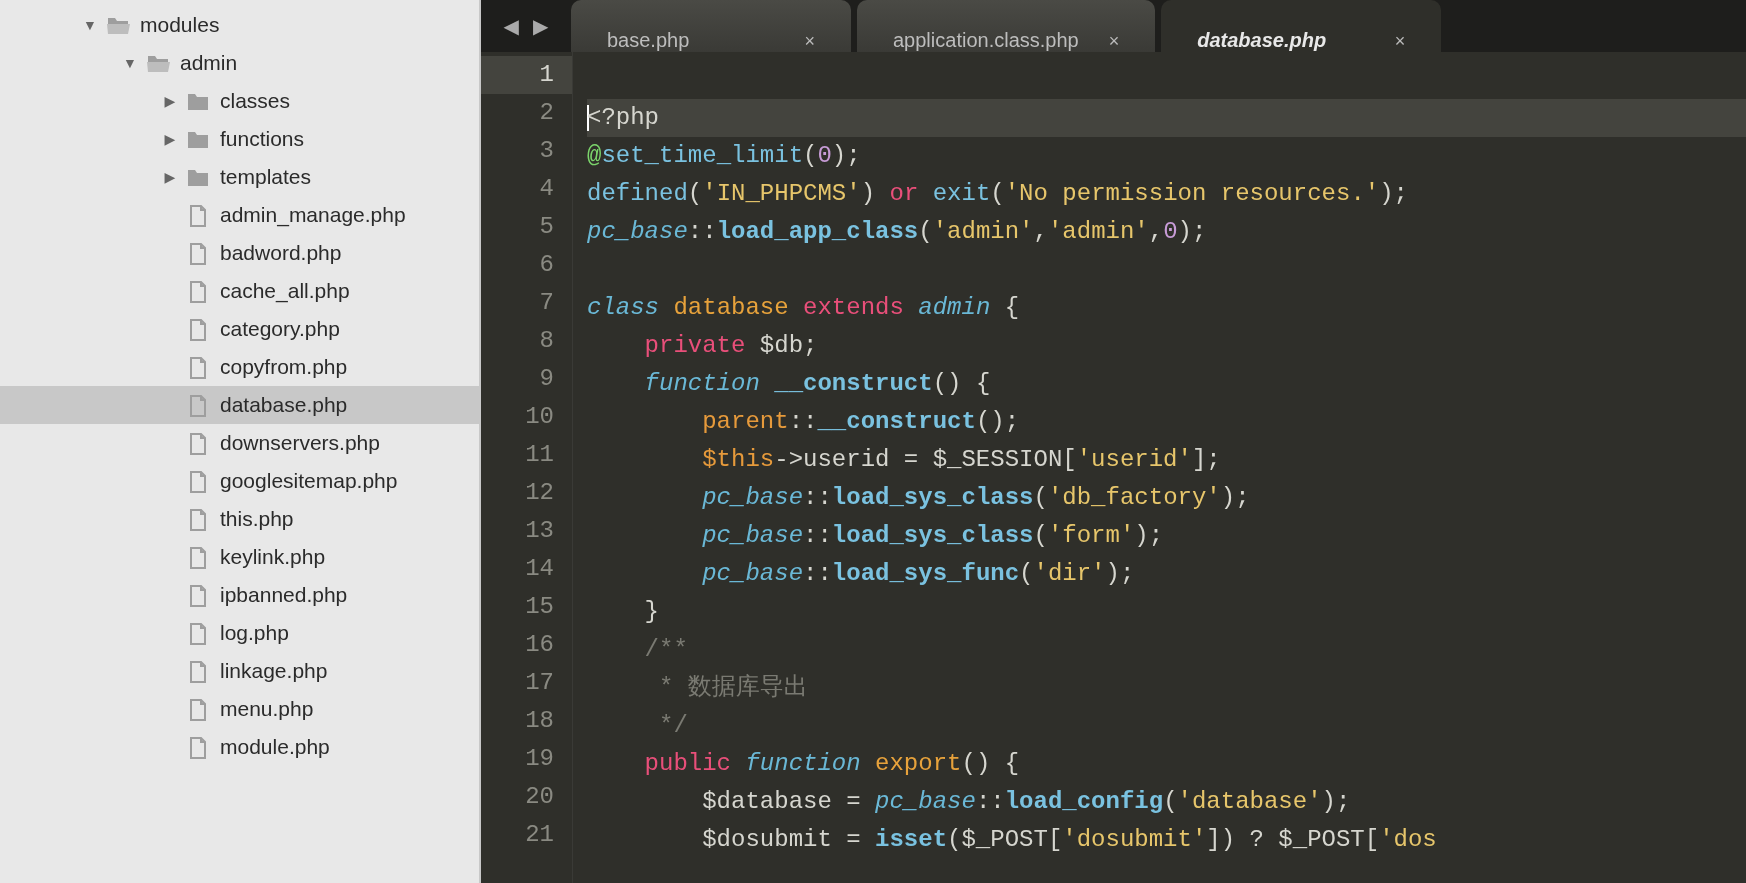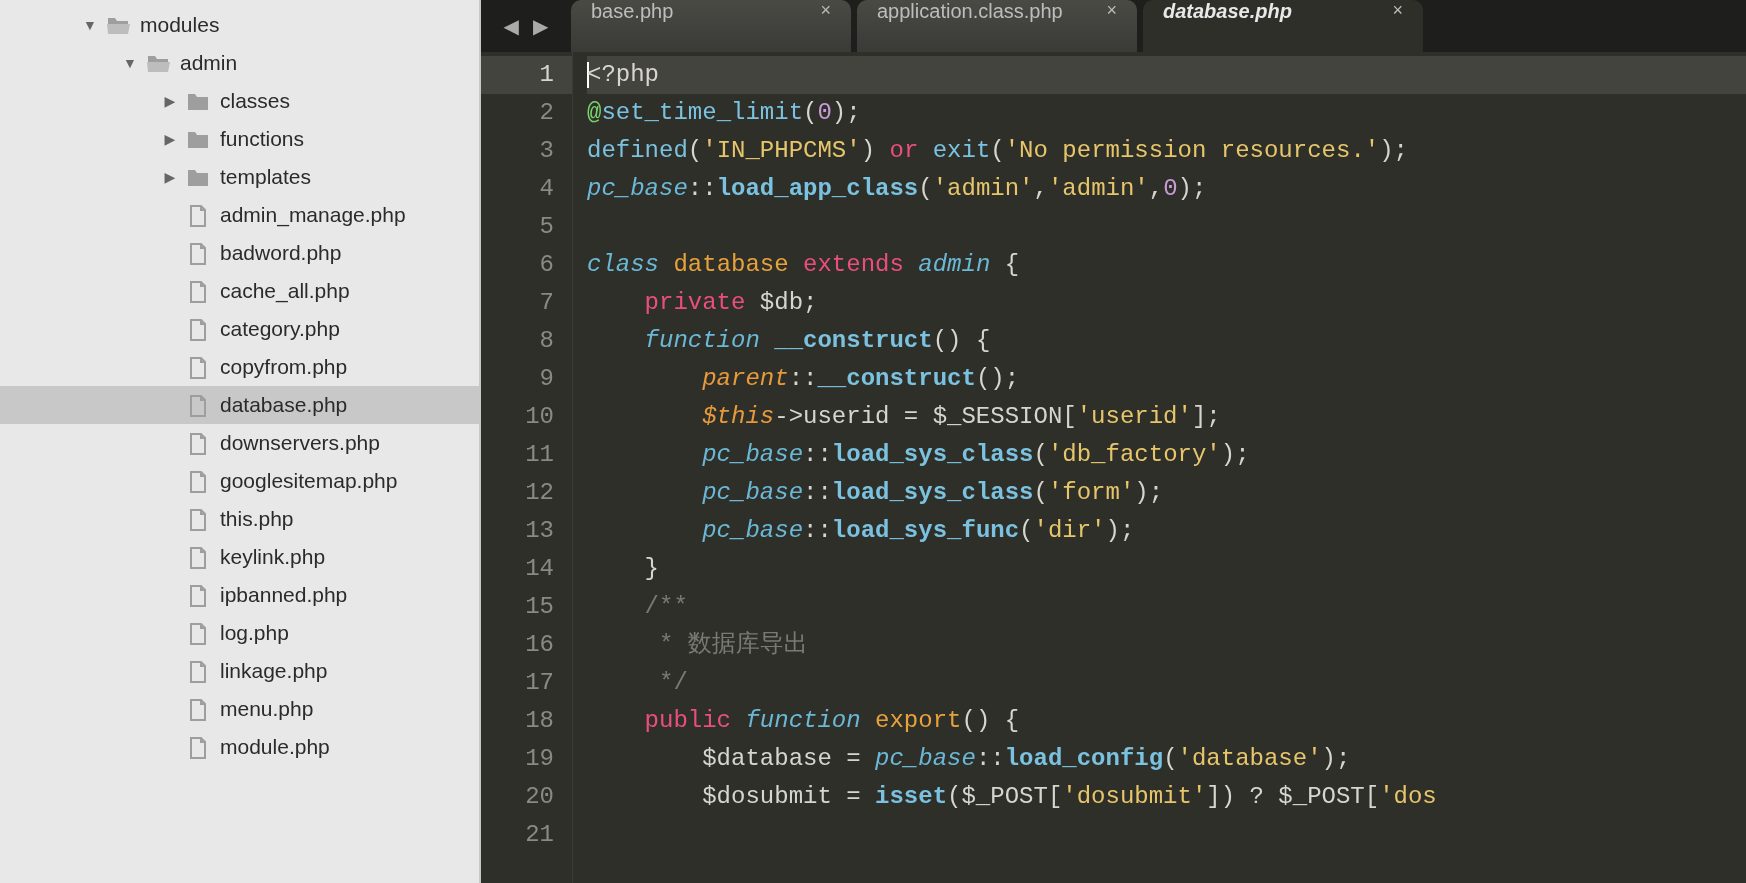--- a/index.html
+++ b/index.html
@@ -60,23 +60,23 @@
     align-items: center;
     justify-content: center;
     gap: 14px;
     height: 52px;
     color: #aaa;
     font-size: 20px;
   }
   .tab-nav span { cursor: pointer; }
   .tab {
     height: 52px;
-    padding: 0 20px;
-    display: flex;
-    align-items: flex-start;
+    padding: 0 36px;
+    display: flex;
+    align-items: flex-end;
     gap: 30px;
     color: #bdbdbd;
     font-size: 20px;
     border-radius: 10px 10px 0 0;
     margin-right: 6px;
     cursor: pointer;
     min-width: 280px;
     justify-content: space-between;
     position: relative;
     background: linear-gradient(#4a4a45,#3a3a36);
@@ -129,22 +129,22 @@
   .tk-punc   { color: #d6d6cf; }
   .tk-num    { color: #c79bd6; }
   .tk-str    { color: #e7c66b; }
   .tk-kw     { color: #e94f7a; }  
   .tk-kw2    { color: #6ab8d6; font-style: italic; } 
   .tk-type   { color: #6ab8d6; font-style: italic; } 
   .tk-name   { color: #e7a23b; } 
   .tk-call   { color: #7ac2e0; font-weight: bold; }
   .tk-com    { color: #7a7a72; }
   .tk-imp    { color: #e69a3b; } 
-  .tk-ital   { font-style: italic; }
-  .ln-hl { background: #44443e; display: inline-block; width: 100%; }
+  .tk-ital   { }
+  .ln-hl { background: #44443e; display: inline-block; width: 100%; margin-top: 43px; }
 </style>
 </head>
 <body>
 
 <div class="sidebar" id="sidebar">
     <div class="tree-row">
       <span class="tree-indent" style="width: 70px;"></span>
       <span class="tree-arrow">▼</span>
       <span class="tree-icon"><svg width="24" height="20" viewBox="0 0 24 20">
           <path fill="#9e9e9e" d="M2 2h7l2 3h11v3H2z"></path>

